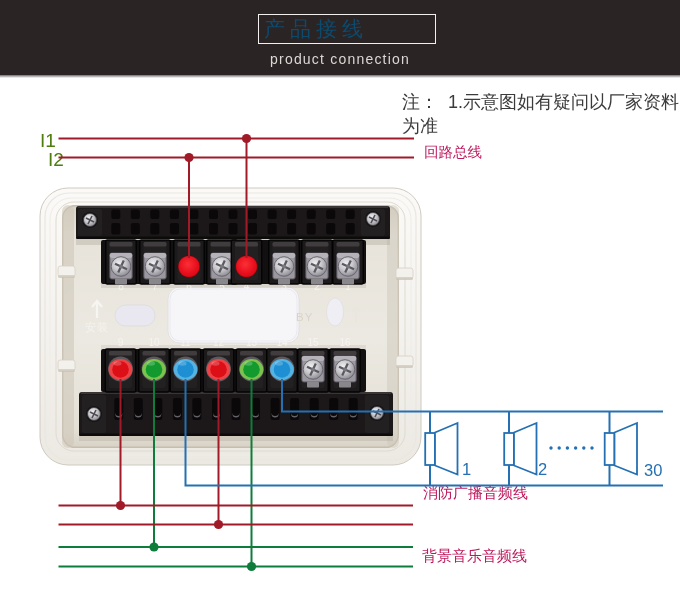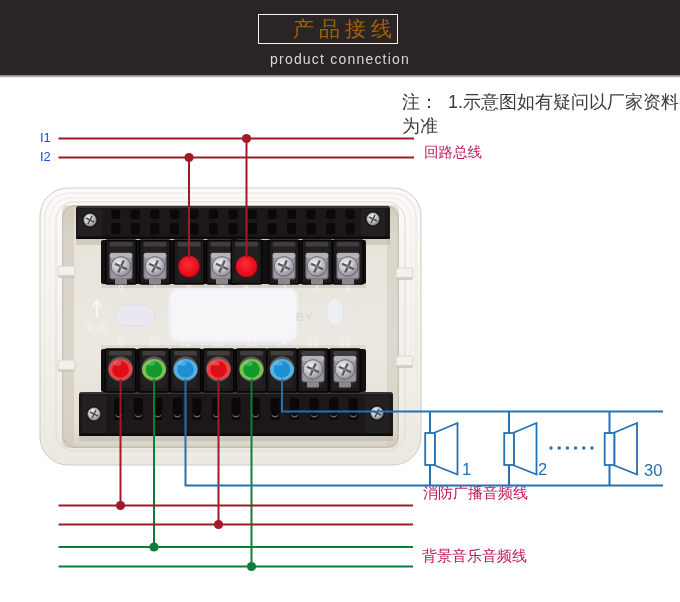--- a/index.html
+++ b/index.html
@@ -1,33 +1,33 @@
 <!DOCTYPE html>
 <html><head><meta charset="utf-8">
 <style>
 *{margin:0;padding:0;box-sizing:border-box}
 body{width:680px;height:602px;background:#fff;font-family:"Liberation Sans",sans-serif;position:relative;overflow:hidden}
 .abs{position:absolute}
 #band{left:0;top:0;width:680px;height:75px;background:#2B2425}
 #band:after{content:"";position:absolute;left:0;top:75px;width:680px;height:3px;
  background:linear-gradient(#2B2425aa,#2B242500)}
-#tbox{left:258px;top:14px;width:140px;height:30px;border:1.2px solid #F2F0EE;color:#a16207;
- font-size:21px;line-height:28px;text-align:right;letter-spacing:5px;text-indent:5px}
+#tbox{left:258px;top:14px;width:178px;height:30px;border:1.2px solid #F2F0EE;color:#0c4a6e;
+ font-size:21px;line-height:28px;text-align:left;letter-spacing:5px;text-indent:5px}
 #sub{left:0;top:51px;width:680px;text-align:center;color:#DCD8D6;font-size:14px;letter-spacing:1.2px}
 #note{left:402px;top:90px;font-size:18px;color:#3B3B3B}
 .lab{font-size:15px;color:#be185d}
-.io{font-size:13px;color:#1d4ed8}
+.io{font-size:19px;color:#4d7c0f}
 </style></head>
 <body>
 <div class="abs" id="band"></div>
 <div class="abs" id="tbox">产品接线</div>
 <div class="abs" id="sub">product connection</div>
 <div class="abs" id="note">注：&nbsp; 1.示意图如有疑问以厂家资料为准</div>
 <div class="abs io" style="left:40px;top:130px">I1</div>
-<div class="abs io" style="left:40px;top:149px">I2</div>
+<div class="abs io" style="left:48px;top:149px">I2</div>
 <div class="abs lab" style="left:424px;top:143px;font-size:14.5px">回路总线</div>
 <div class="abs lab" style="left:423px;top:484px">消防广播音频线</div>
 <div class="abs lab" style="left:422px;top:547px">背景音乐音频线</div>
 <svg class="abs" style="left:0;top:0" width="680" height="602" viewBox="0 0 680 602">
 <defs>
 <radialGradient id="metal" cx="40%" cy="35%" r="75%">
  <stop offset="0%" stop-color="#EFEFF1"></stop>
         <stop offset="45%" stop-color="#C9C9CD"></stop>
  <stop offset="80%" stop-color="#98989E"></stop>
         <stop offset="100%" stop-color="#6F6F75"></stop>

